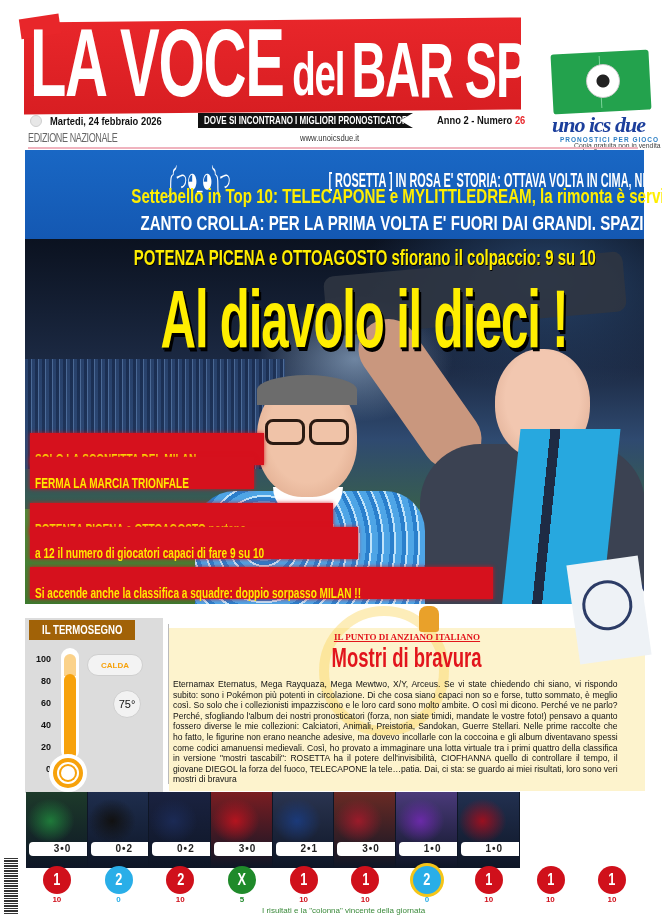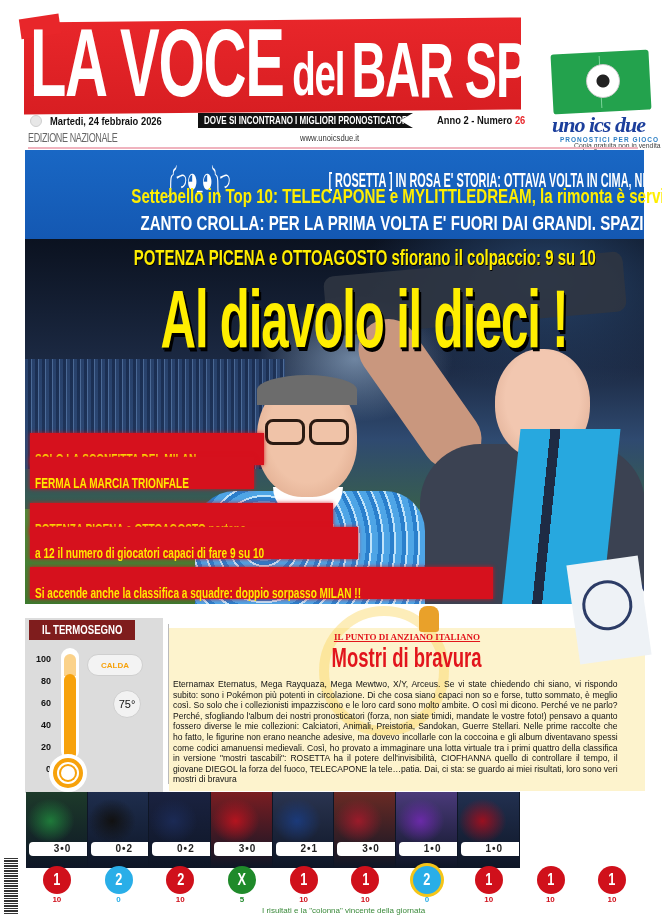--- a/index.html
+++ b/index.html
@@ -90,21 +90,21 @@
     text-shadow: 4px 4px 0 #000, 2px 2px 0 #000; }
   .headline span { display: inline-block; transform: scaleX(0.6); }
 
   .callouts { position: absolute; left: 5px; top: 194px; }
   .callout { position: absolute; left: 0; height: 20px; background: #d6111d; color: #ffe800; font-weight: bold;
     font-size: 14px; line-height: 20px; padding: 16px 5px; white-space: nowrap; box-shadow: 0 0 4px rgba(214,17,29,0.9); }
   .callout span { display: inline-block; transform: scaleX(0.72); transform-origin: left; }
 
   
   .thermo { position: absolute; left: 25px; top: 618px; width: 138px; height: 175px; background: #dcdcdc; }
-  .thermo-title { position: absolute; left: 4px; top: 2px; width: 106px; height: 20px; background: #7f1d1d; color: #fff; font-weight: bold;
+  .thermo-title { position: absolute; left: 4px; top: 2px; width: 106px; height: 20px; background: #a16207; color: #fff; font-weight: bold;
     font-size: 12px; line-height: 20px; text-align: center; white-space: nowrap; }
   .thermo-title span { display: inline-block; transform: scaleX(0.8); }
   .scale { position: absolute; left: 6px; top: 30px; width: 20px; }
   .tick { position: absolute; right: 0; font-size: 9px; font-weight: bold; text-align: right; width: 20px; }
   .tube { position: absolute; left: 36px; top: 30px; width: 18px; height: 112px; background: #fff; border-radius: 9px; overflow: hidden; }
   .fill { position: absolute; left: 3px; width: 12px; bottom: 0; background: #f7a20b; border-radius: 6px; }
   .fill-top { position: absolute; left: 3px; width: 12px; top: 6px; height: 22px; background: #fbd28a; border-radius: 6px 6px 0 0; }
   .bulb { position: absolute; left: 24px; top: 136px; width: 38px; height: 38px; border-radius: 50%; background: #f7a20b; border: 4px solid #fff; }
   .sun { position: absolute; left: 8px; top: 8px; width: 14px; height: 14px; border-radius: 50%; background: #fff; box-shadow: 0 0 0 2px #f7a20b, 0 0 0 4px #fff; }
   .pill { position: absolute; left: 62px; top: 36px; width: 56px; height: 22px; border-radius: 11px; background: #f3f3f3; border: 1px solid #cfcfcf;

